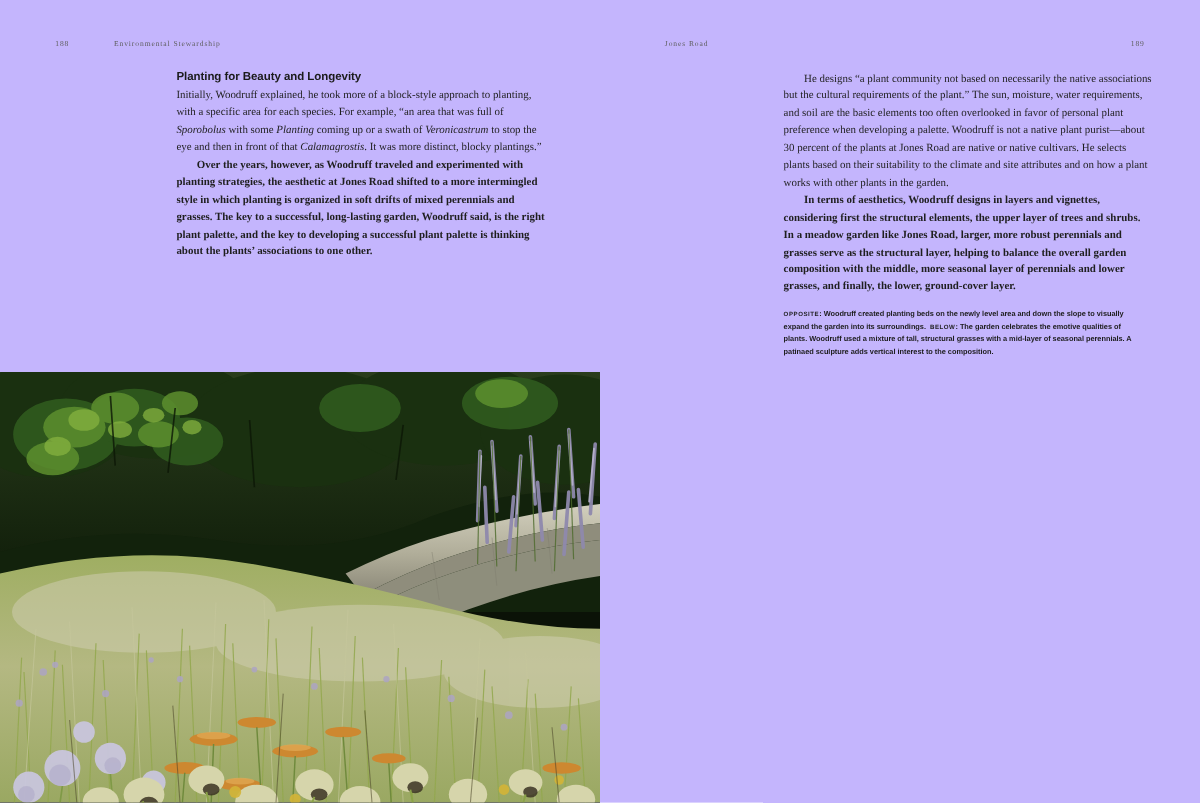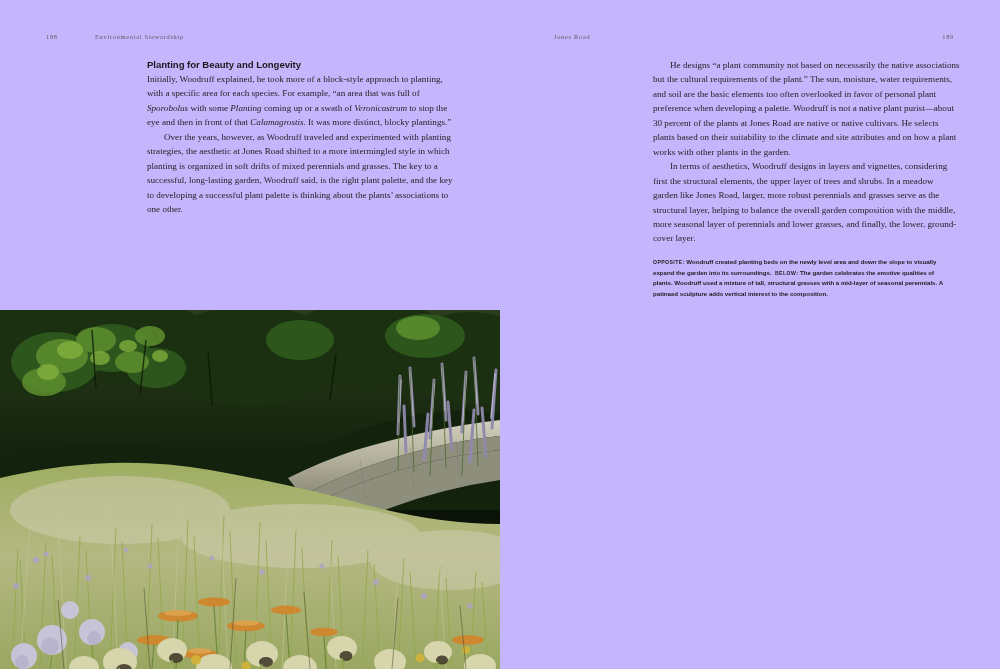--- a/index.html
+++ b/index.html
@@ -68,21 +68,21 @@
 
   p.body {
     margin: 0;
     font-family: "Liberation Serif", serif;
     font-size: 9.1px;
     line-height: 14.45px;
     color: #1f1f1f;
     text-align: left;
     hyphens: none;
   }
-  p.body + p.body { text-indent: 17px; }
+  p.body + p.body { text-indent: 17px; font-weight: bold; }
 
   p.body i, p.body em {
     font-style: italic;
   }
 
   
   .caption {
     position: absolute;
     left: 153px;
     top: 257px;

